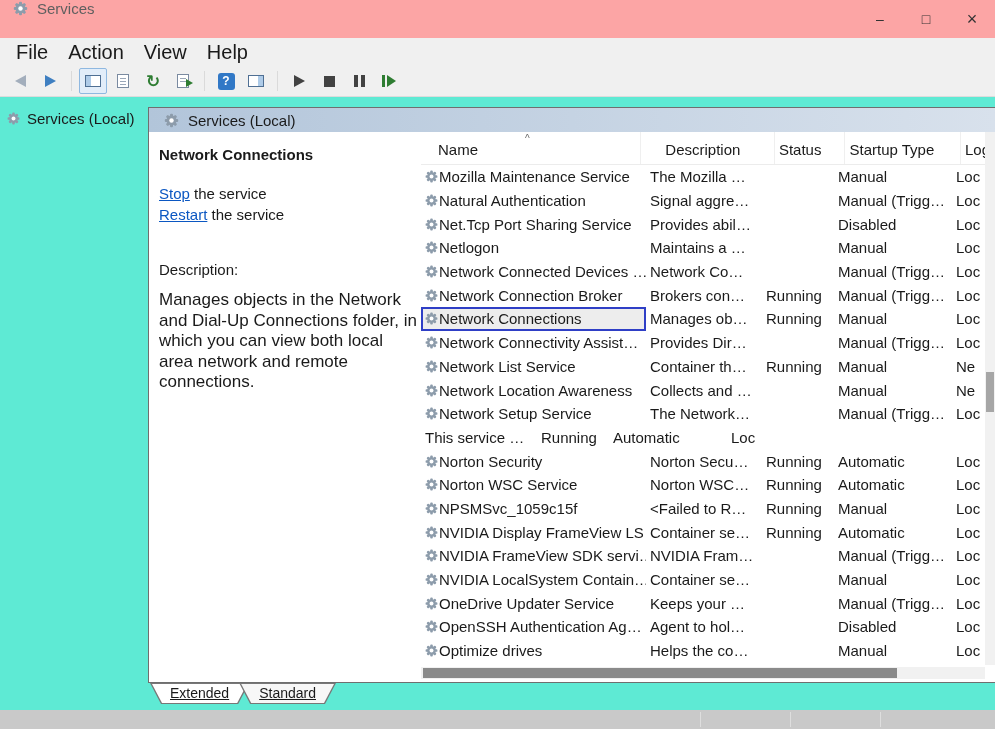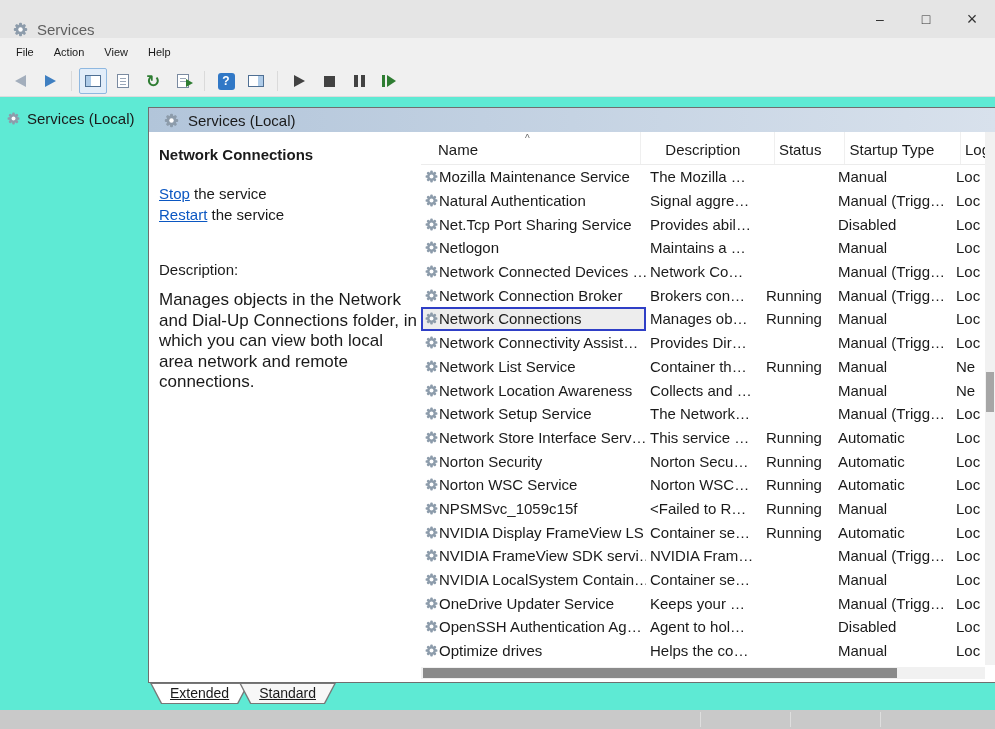--- a/index.html
+++ b/index.html
@@ -1,29 +1,29 @@
 <!DOCTYPE html>
 <html><head>
 <meta charset="utf-8">
 <style>
   *{margin:0;padding:0;box-sizing:border-box;}
   html,body{width:995px;height:729px;overflow:hidden;background:#fff;
     font-family:"Liberation Sans","DejaVu Sans",sans-serif;color:#1a1a1a;}
 
   
-  .titlebar{height:38px;background:#e5e5e5;display:flex;align-items:flex-end;}
+  .titlebar{height:38px;background:#fca5a5;display:flex;align-items:flex-start;}
   .app-icon{margin-left:12px;display:flex;}
   .app-title{margin-left:8px;font-size:15px;color:#5f5f5f;}
   .wincontrols{margin-left:auto;display:flex;height:100%;}
   .winbtn{width:46px;height:100%;display:flex;align-items:center;justify-content:center;font-size:14px;color:#333;}
   .winbtn.close{font-size:18px;}
 
   
   .menubar{height:28px;background:#f0f0f0;display:flex;align-items:center;padding-left:6px;}
-  .menu-item{padding:3px 10px;font-size:11px;}
+  .menu-item{padding:3px 10px;font-size:20px;}
   .toolbar{height:31px;background:#f0f0f0;border-bottom:1px solid #dcdcdc;display:flex;align-items:center;padding-left:6px;gap:2px;}
   .tbtn{width:28px;height:26px;display:flex;align-items:center;justify-content:center;border:1px solid transparent;border-radius:2px;}
   .tbtn.pressed{background:#e2edf9;border-color:#8fb8e0;}
   .tsep{width:1px;height:20px;background:#dadada;margin:0 5px;}
   .ti{display:flex;align-items:center;justify-content:center;}
   .ic-arrow-left{width:0;height:0;border-top:6px solid transparent;border-bottom:6px solid transparent;border-right:11px solid #a3aebc;}
   .ic-arrow-right{width:0;height:0;border-top:6px solid transparent;border-bottom:6px solid transparent;border-left:11px solid #3f7fc1;}
   .ic-console-tree{width:16px;height:12px;border:1px solid #4f6f93;background:linear-gradient(to right,#aecbe8 0 5px,#fff 5px);}
   .ic-action-pane{width:16px;height:12px;border:1px solid #4f6f93;background:linear-gradient(to left,#aecbe8 0 5px,#fff 5px);}
   .ic-doc-lines{width:12px;height:14px;background:#fff;border:1px solid #7a8aa0;position:relative;}
@@ -431,33 +431,20 @@
     <circle cx="8" cy="8" r="2.1" fill="#fff"></circle>
   </svg>
                   <span class="ntext">Network Setup Service</span>
                 </div>
                 <div class="cell c-desc">The Network…</div>
                 <div class="cell c-status"></div>
                 <div class="cell c-startup">Manual (Trigg…</div>
                 <div class="cell c-logon">Loc</div>
               </div>
               <div class="srow">
-                <div class="cell c-name">
-                  <svg class="gear" viewBox="0 0 16 16">
-    <g fill="#8d9cab">
-      <rect x="1.7" y="6.6" width="12.6" height="2.8" rx="1"></rect>
-      <rect x="1.7" y="6.6" width="12.6" height="2.8" rx="1" transform="rotate(45 8 8)"></rect>
-      <rect x="1.7" y="6.6" width="12.6" height="2.8" rx="1" transform="rotate(90 8 8)"></rect>
-      <rect x="1.7" y="6.6" width="12.6" height="2.8" rx="1" transform="rotate(135 8 8)"></rect>
-      <circle cx="8" cy="8" r="4.6"></circle>
-    </g>
-    <circle cx="8" cy="8" r="2.1" fill="#fff"></circle>
-  </svg>
-                  <span class="ntext">Network Store Interface Serv…</span>
-                </div>
                 <div class="cell c-desc">This service …</div>
                 <div class="cell c-status">Running</div>
                 <div class="cell c-startup">Automatic</div>
                 <div class="cell c-logon">Loc</div>
               </div>
               <div class="srow">
                 <div class="cell c-name">
                   <svg class="gear" viewBox="0 0 16 16">
     <g fill="#8d9cab">
       <rect x="1.7" y="6.6" width="12.6" height="2.8" rx="1"></rect>

